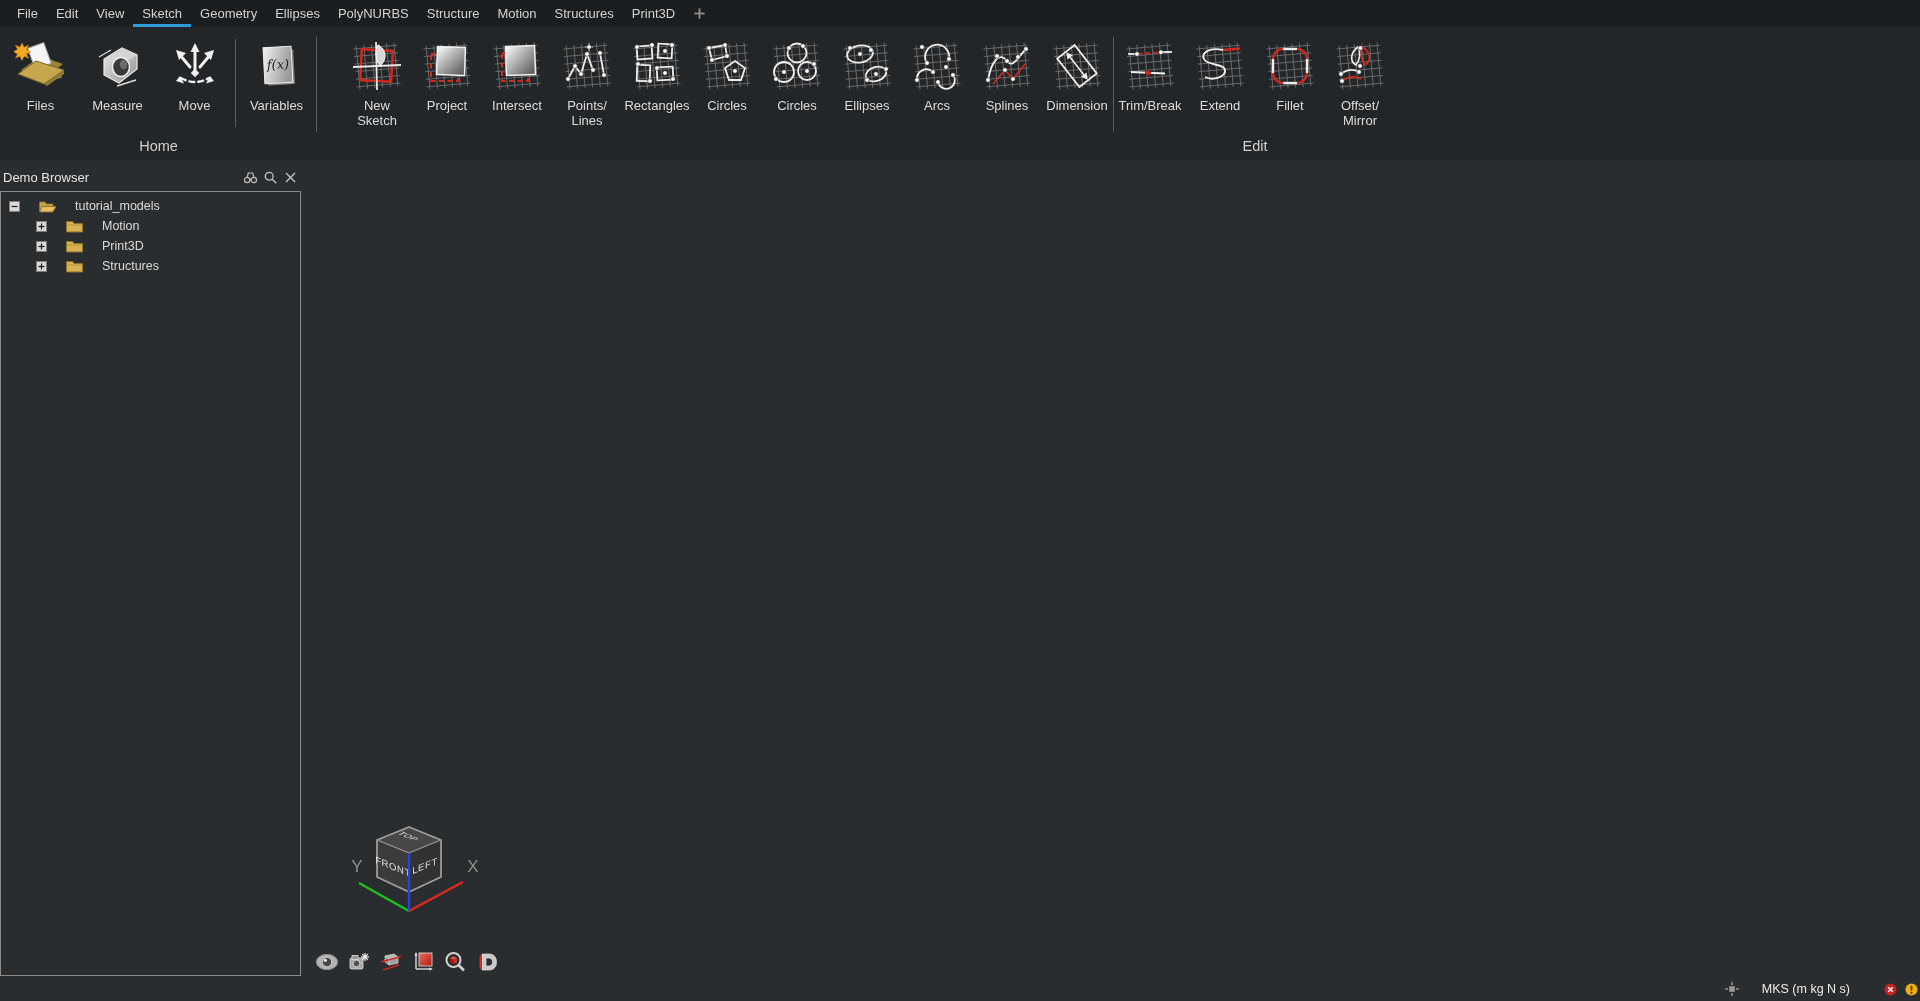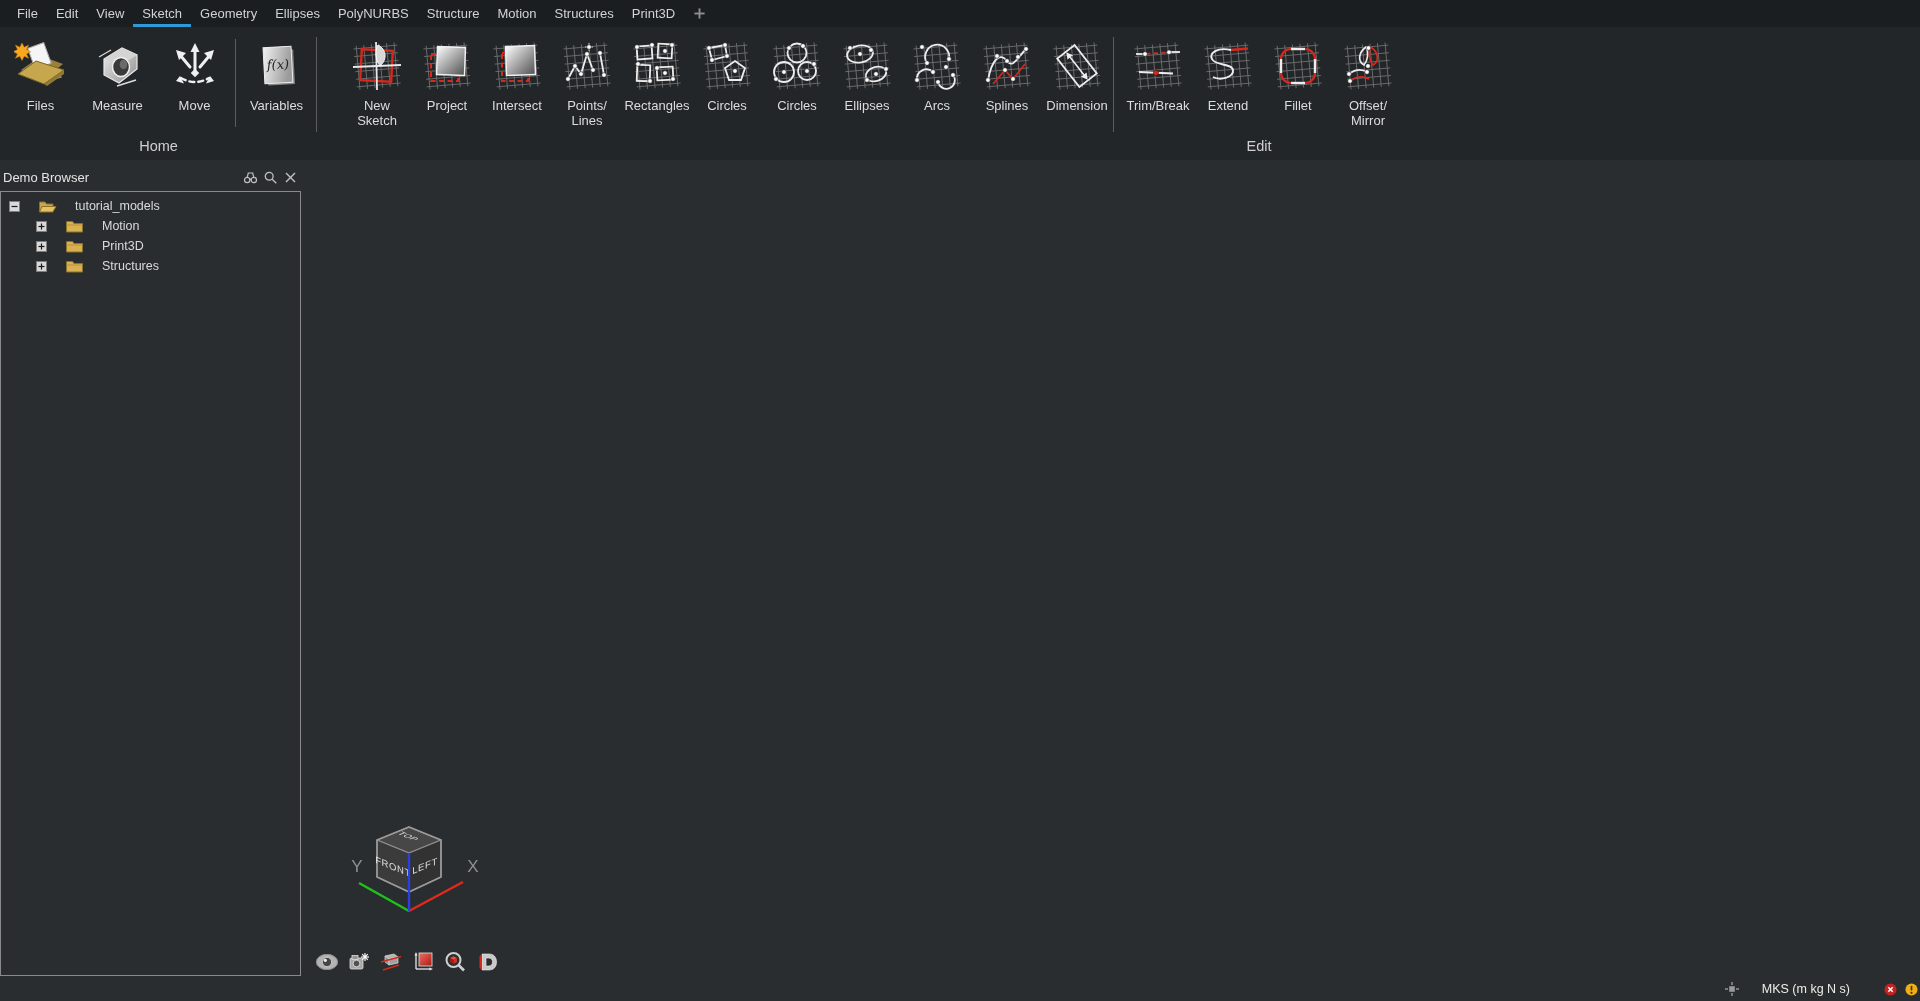--- a/index.html
+++ b/index.html
@@ -16,21 +16,21 @@
     border-bottom:3px solid transparent;cursor:pointer;white-space:nowrap}
   .mi.active{border-bottom-color:#2e9ad6}
   .mi.plus{padding-top:5px}
   .mi.plus svg{width:13px;height:13px}
   
   .ribbon{position:absolute;top:27px;left:0;right:0;height:133px;background:#232629;
     display:flex;align-items:stretch;padding-left:2px;z-index:4}
   .rgroup{display:flex;flex-direction:column}
   .rbuttons{display:flex;align-items:flex-start;padding-top:12px;flex:1}
   .g-create .rbuttons{padding-left:24px}
-  .g-edit .rbuttons{padding-left:8px}
+  .g-edit .rbuttons{}
   .rbtn{width:70px;display:flex;flex-direction:column;align-items:center;gap:6px;cursor:pointer}
   .g-home .rbtn{width:77px}
   .ricon{width:54px;height:54px}
   .ricon svg{width:100%;height:100%;display:block}
   .rtext{font-size:13px;line-height:1.12;text-align:center;white-space:pre-line;color:#dcdcdc}
   .rlabel{text-align:center;font-size:14.5px;color:#cfcfcf;padding-bottom:6px}
   .rib-sep{width:1px;background:#5c5c5c;margin:10px 1px 28px}
   .rbtn-sep{width:1px;background:#5c5c5c;height:88px;margin:0 2px}
   
   .viewport{position:absolute;left:0;top:160px;right:0;bottom:0;z-index:0}

